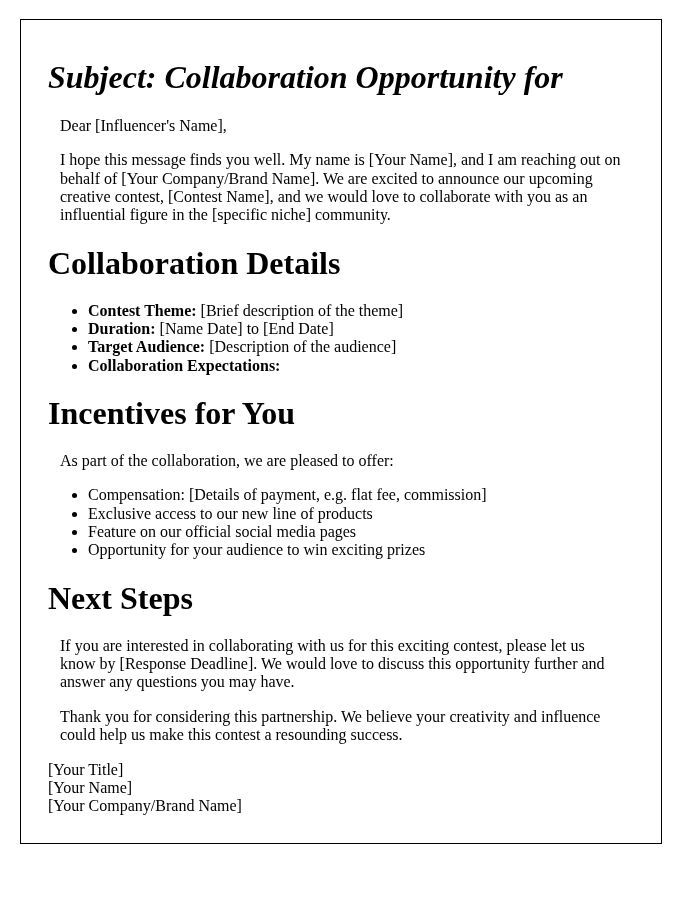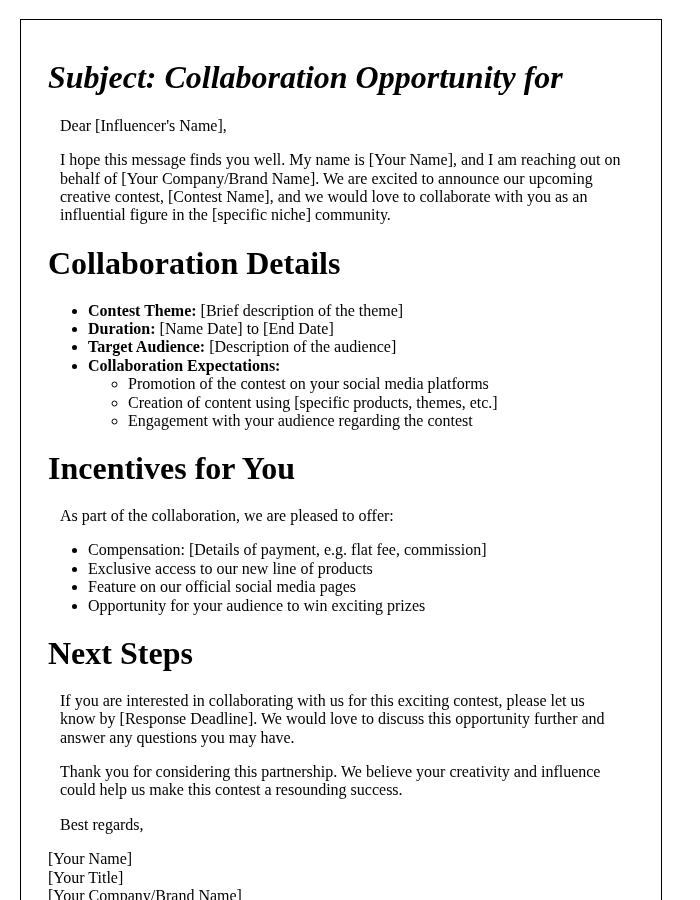--- a/index.html
+++ b/index.html
@@ -60,47 +60,41 @@
 
   <p>I hope this message finds you well. My name is [Your Name], and I am reaching out on behalf of [Your Company/Brand Name]. We are excited to announce our upcoming creative contest, [Contest Name], and we would love to collaborate with you as an influential figure in the [specific niche] community.</p>
 
   <h2 class="section-heading">Collaboration Details</h2>
 
   <ul class="top-list">
     <li><span class="bold-label">Contest Theme:</span><span> [Brief description of the theme]</span></li>
     <li><span class="bold-label">Duration:</span><span> [Name Date] to [End Date]</span></li>
     <li><span class="bold-label">Target Audience:</span><span> [Description of the audience]</span></li>
     <li><span class="bold-label">Collaboration Expectations:</span>
-      <ul class="sub-list">
-        <li>Promotion of the contest on your social media platforms</li>
-        <li>Creation of content using [specific products, themes, etc.]</li>
-        <li>Engagement with your audience regarding the contest</li>
-      </ul>
     </li>
   </ul>
 
   <h2 class="section-heading">Incentives for You</h2>
 
   <p>As part of the collaboration, we are pleased to offer:</p>
 
   <ul class="top-list">
     <li>Compensation: [Details of payment, e.g. flat fee, commission]</li>
     <li>Exclusive access to our new line of products</li>
     <li>Feature on our official social media pages</li>
     <li>Opportunity for your audience to win exciting prizes</li>
   </ul>
 
   <h2 class="section-heading">Next Steps</h2>
 
   <p>If you are interested in collaborating with us for this exciting contest, please let us know by [Response Deadline]. We would love to discuss this opportunity further and answer any questions you may have.</p>
 
   <p>Thank you for considering this partnership. We believe your creativity and influence could help us make this contest a resounding success.</p>
 
-  <p>Best regards,</p>
 
   <div class="signature-block">
+    <div>[Your Title]</div>
     <div>[Your Name]</div>
-    <div>[Your Title]</div>
     <div>[Your Company/Brand Name]</div>
 
   </div>
 
 </div>
 
 </body></html>

